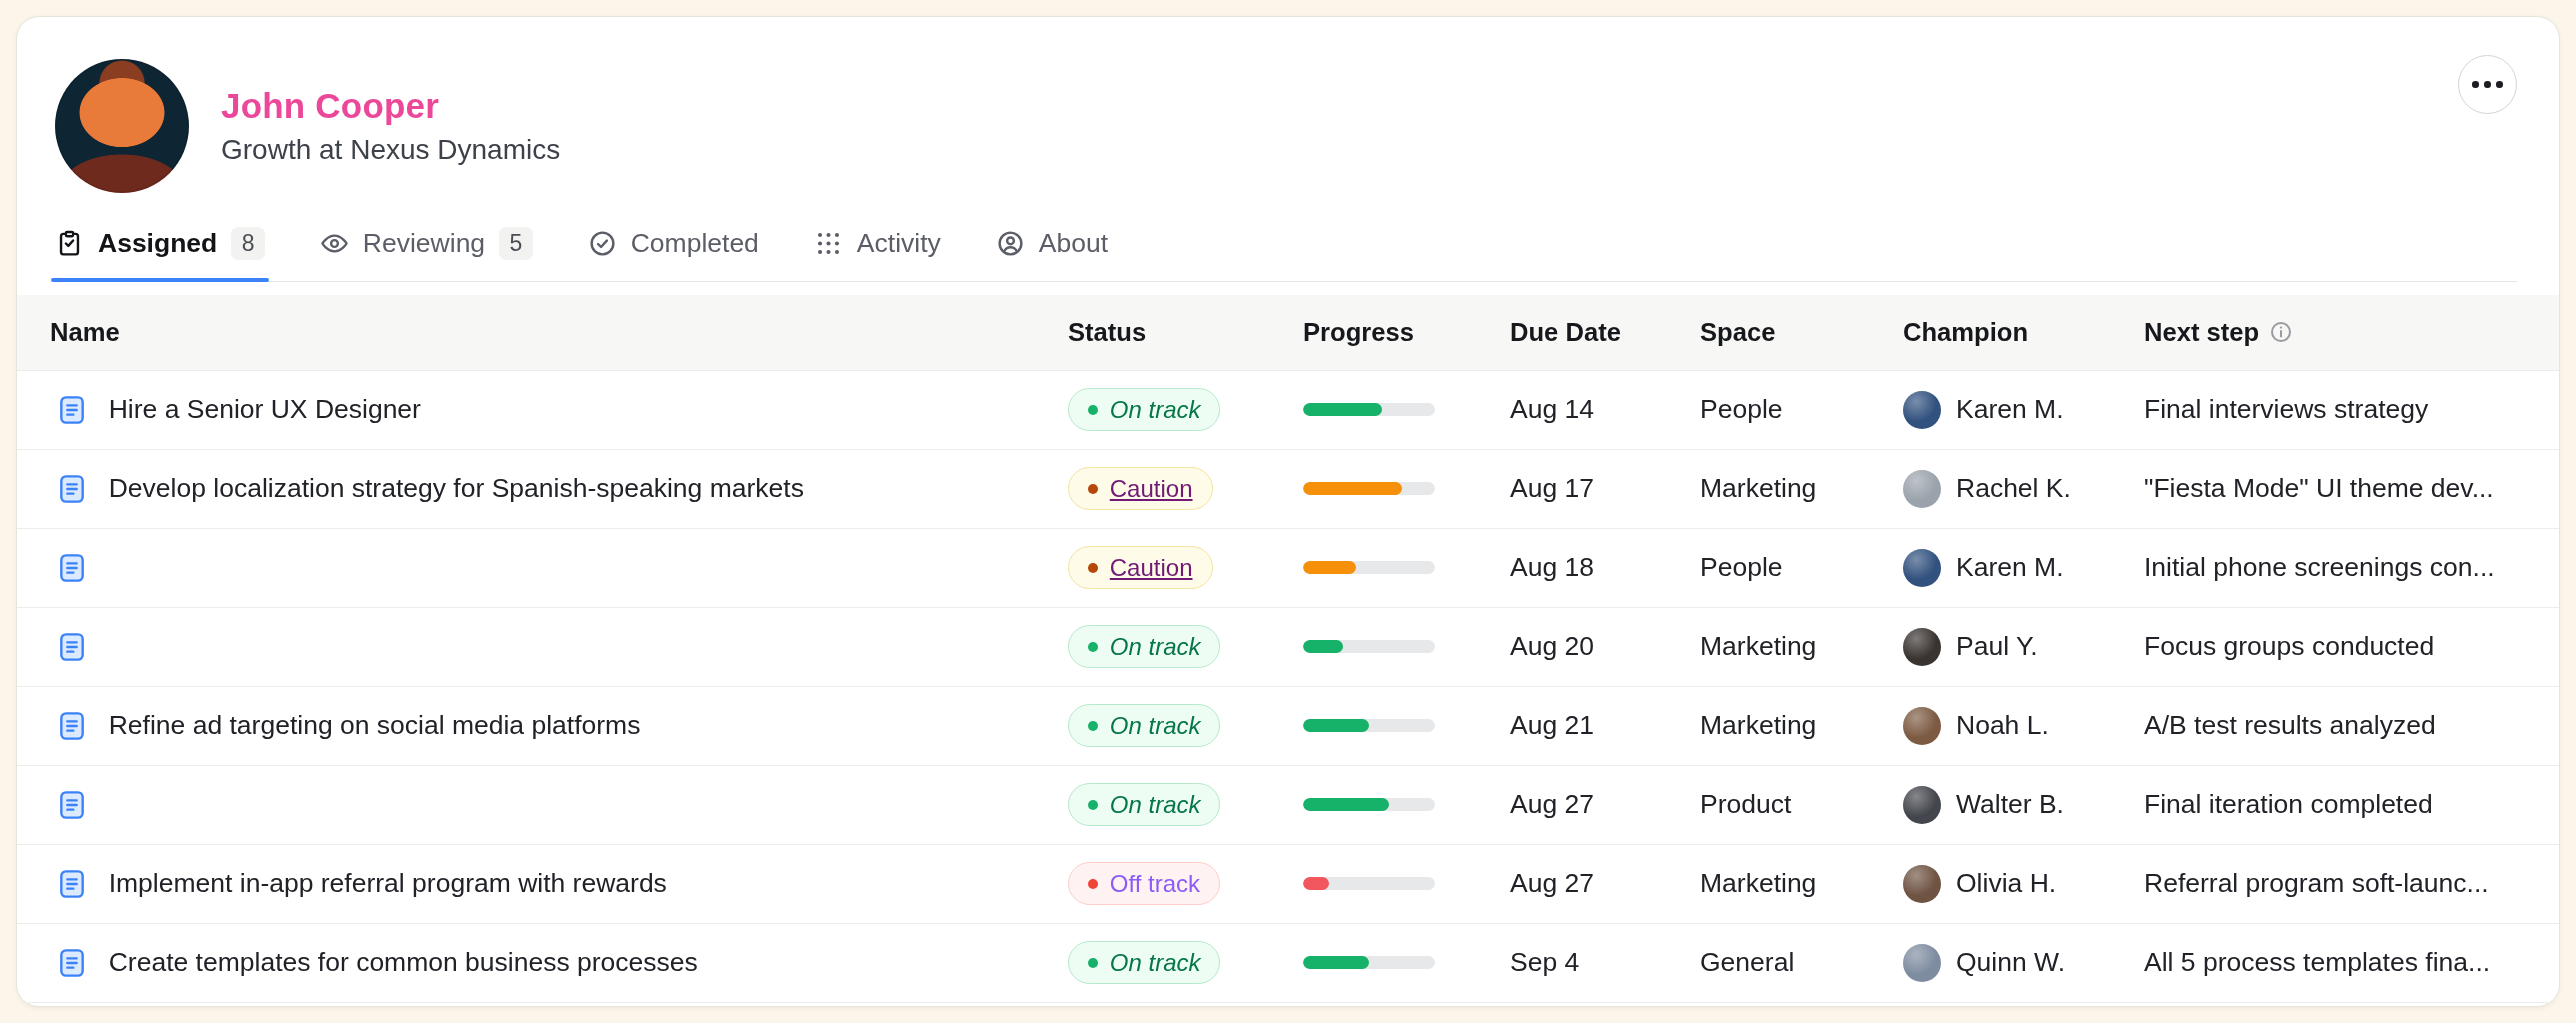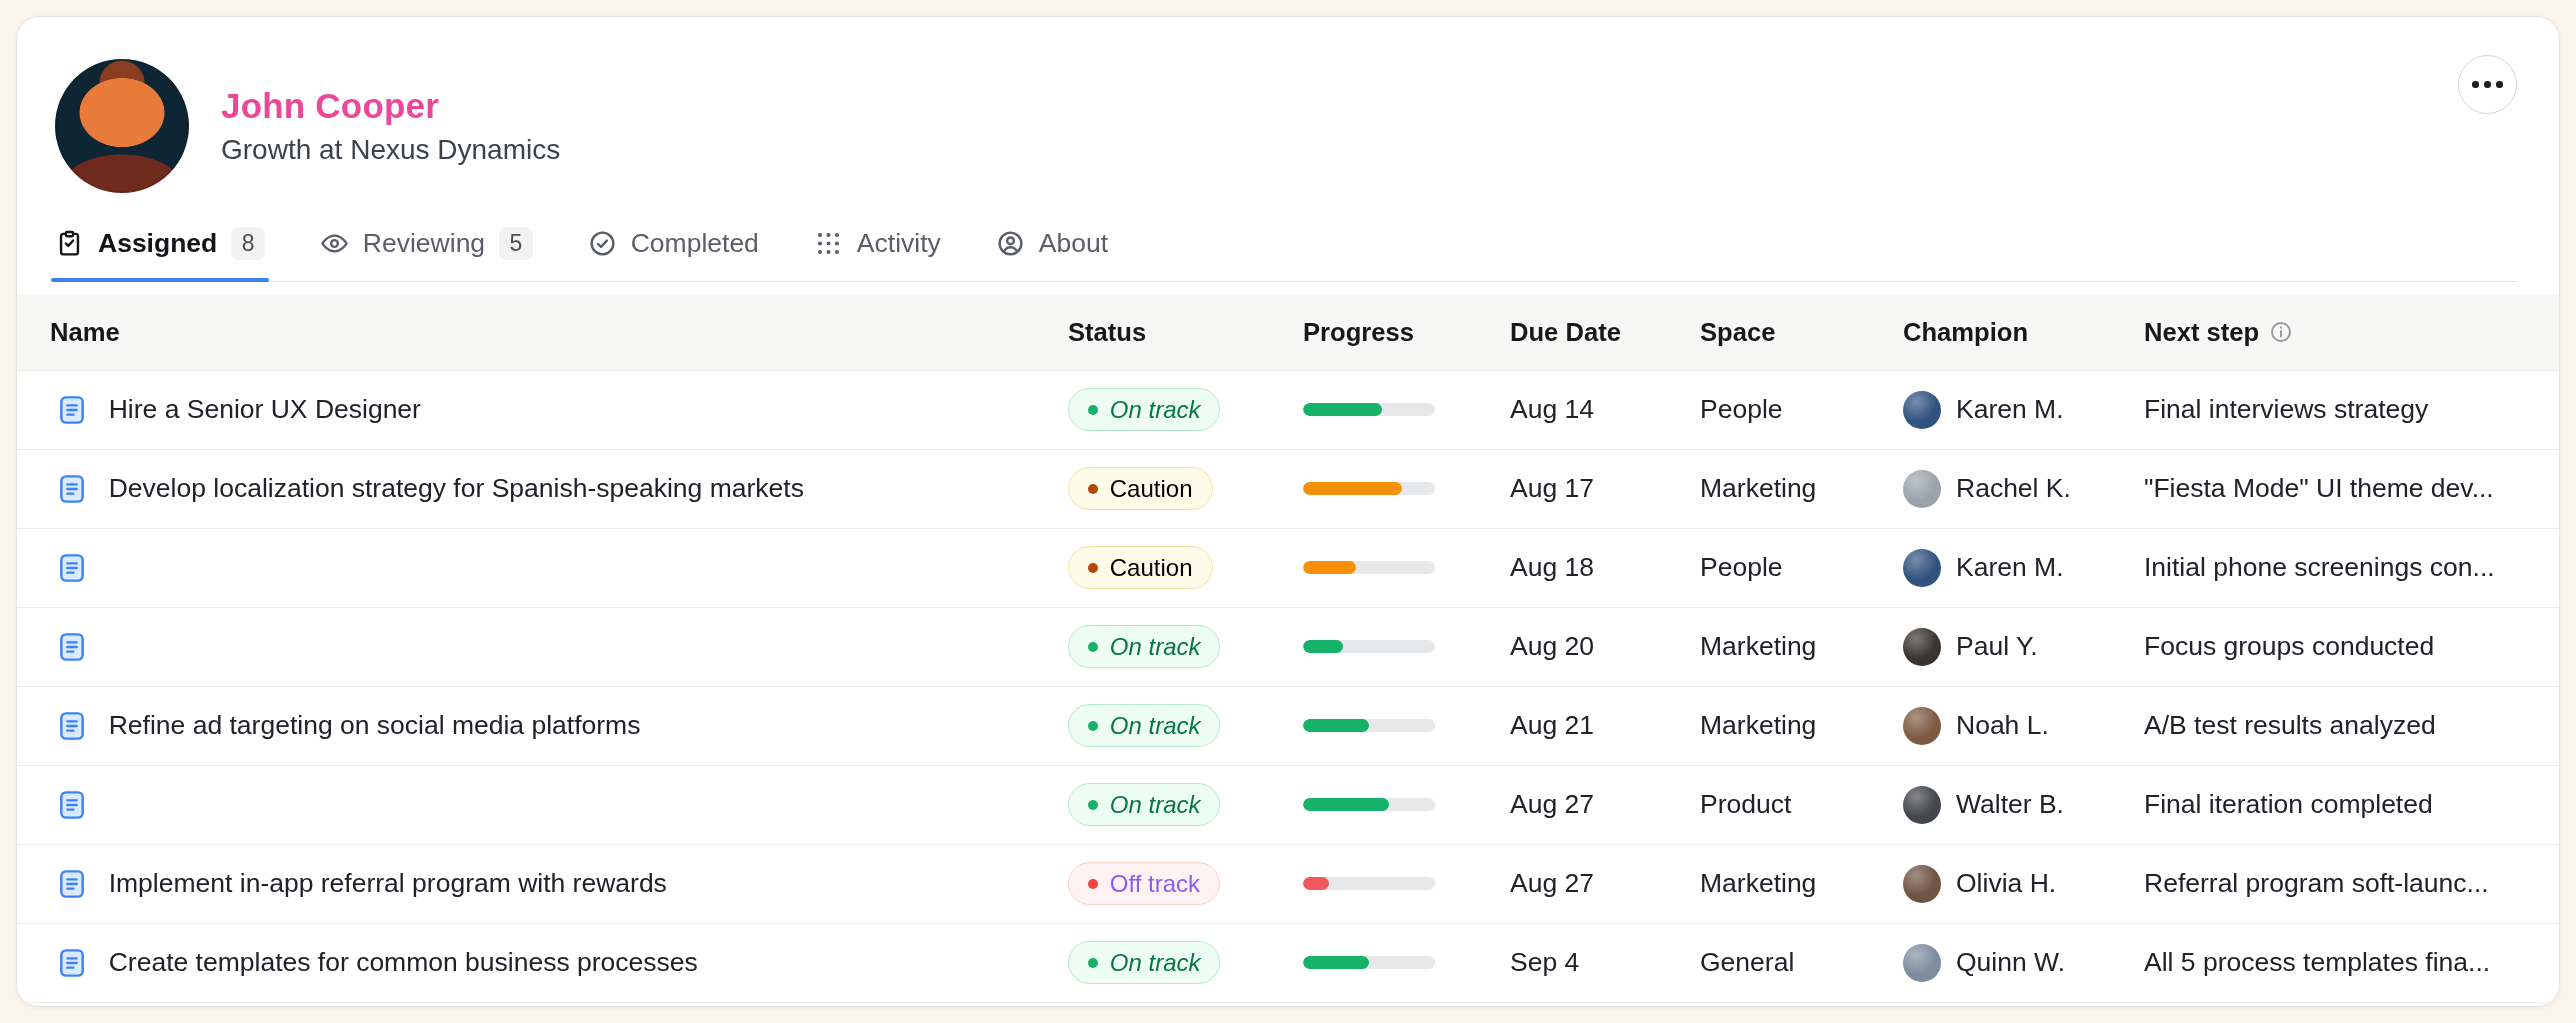--- a/index.html
+++ b/index.html
@@ -80,21 +80,21 @@
   .task-name { white-space:nowrap; overflow:hidden; text-overflow:ellipsis; }
   
   .pill {
     display:inline-flex; align-items:center; gap:11.4px;
     font-size:24px; padding:6.6px 19px; border-radius:945px; border:1.9px solid transparent;
     white-space:nowrap;
   }
   .pill .dot { width:10.4px; height:10.4px; border-radius:50%; }
   .pill.on-track { color:#067647; background:#edfdf3; border-color:#b6e9cb;font-style:italic; }
   .pill.on-track .dot { background:#17b26a; }
-  .pill.caution { color:#000000; background:#fefbe8; border-color:#f3e4a2; }
+  .pill.caution { color:#701a75; background:#fefbe8; border-color:#f3e4a2;text-decoration:underline; }
   .pill.caution .dot { background:#b54708; }
   .pill.off-track { color:#8b5cf6; background:#fef3f2; border-color:#fecdca; }
   .pill.off-track .dot { background:#f04438; }
   
   .bar { width:132px; height:13.2px; border-radius:94px; background:#e7e8e9; overflow:hidden; display:block; }
   .fill { display:block; height:100%; border-radius:94px; }
   .fill.on-track { background:#17b26a; }
   .fill.caution { background:#f79009; }
   .fill.off-track { background:#f1575d; }
   

